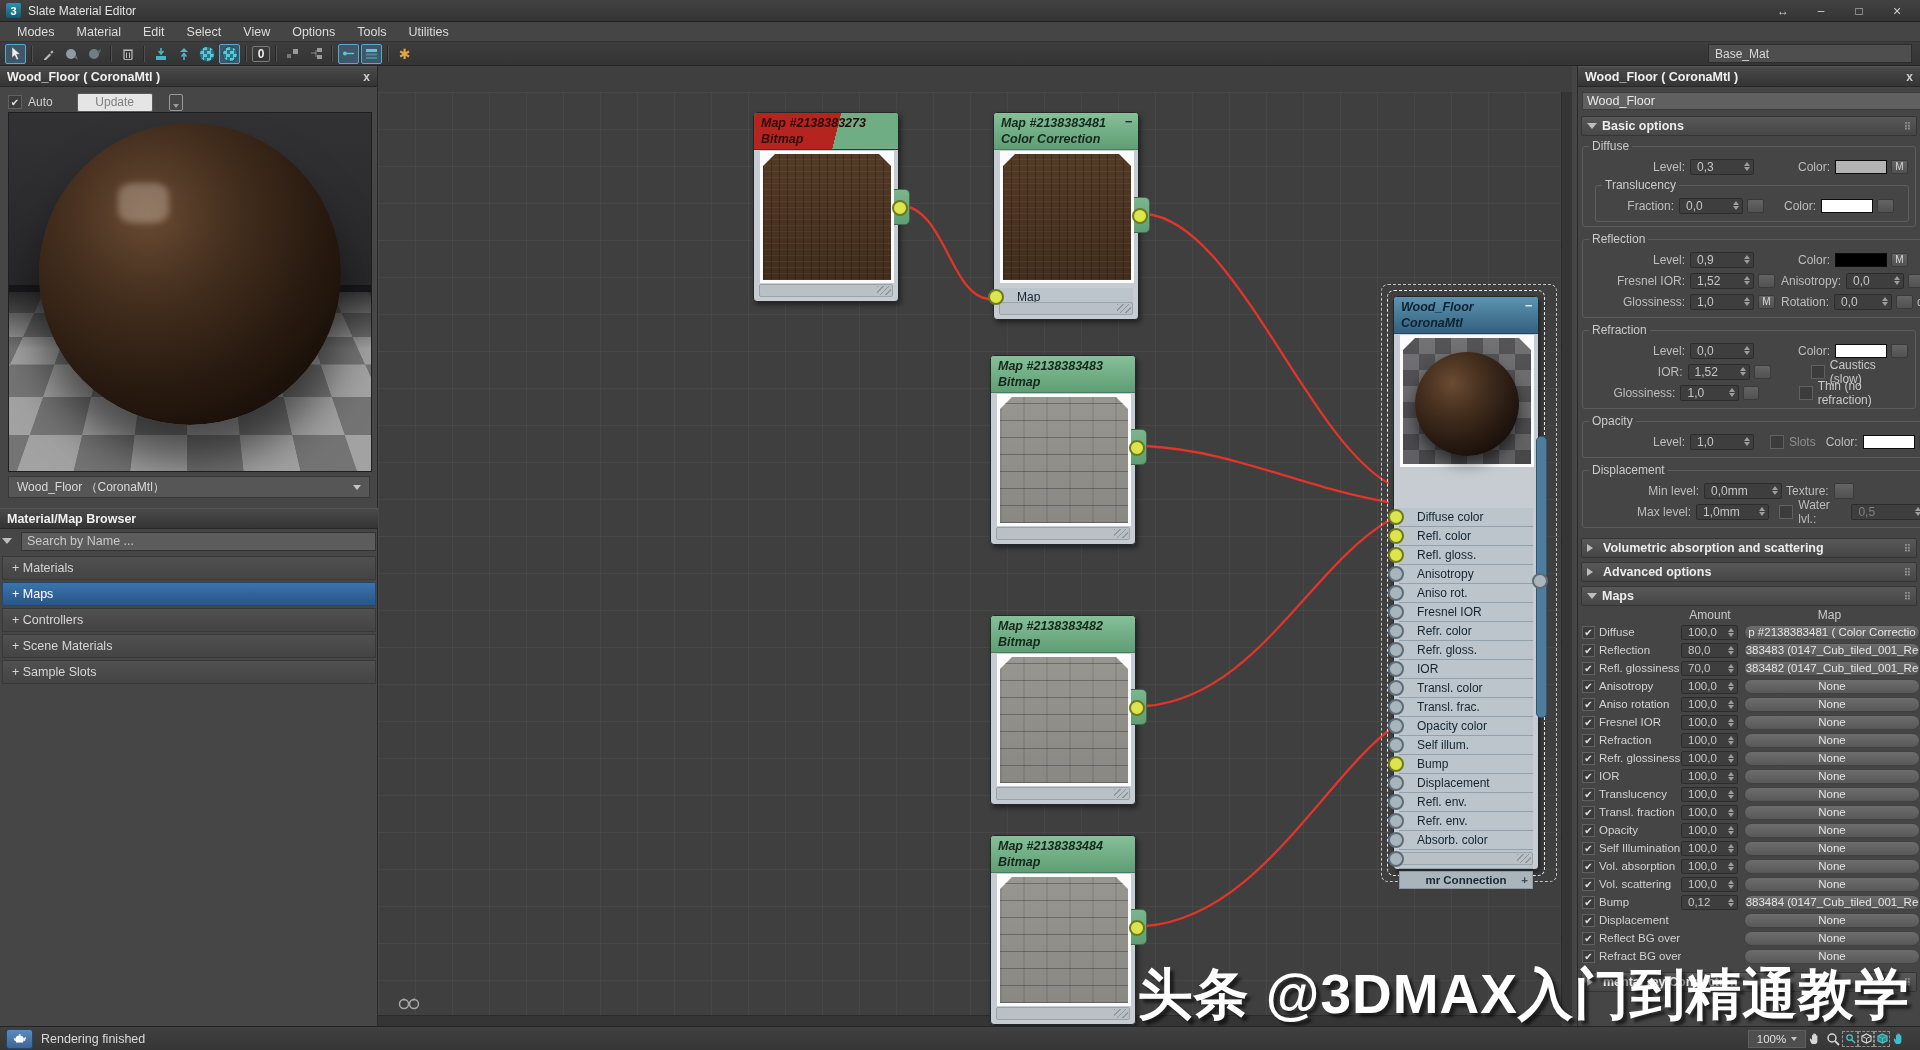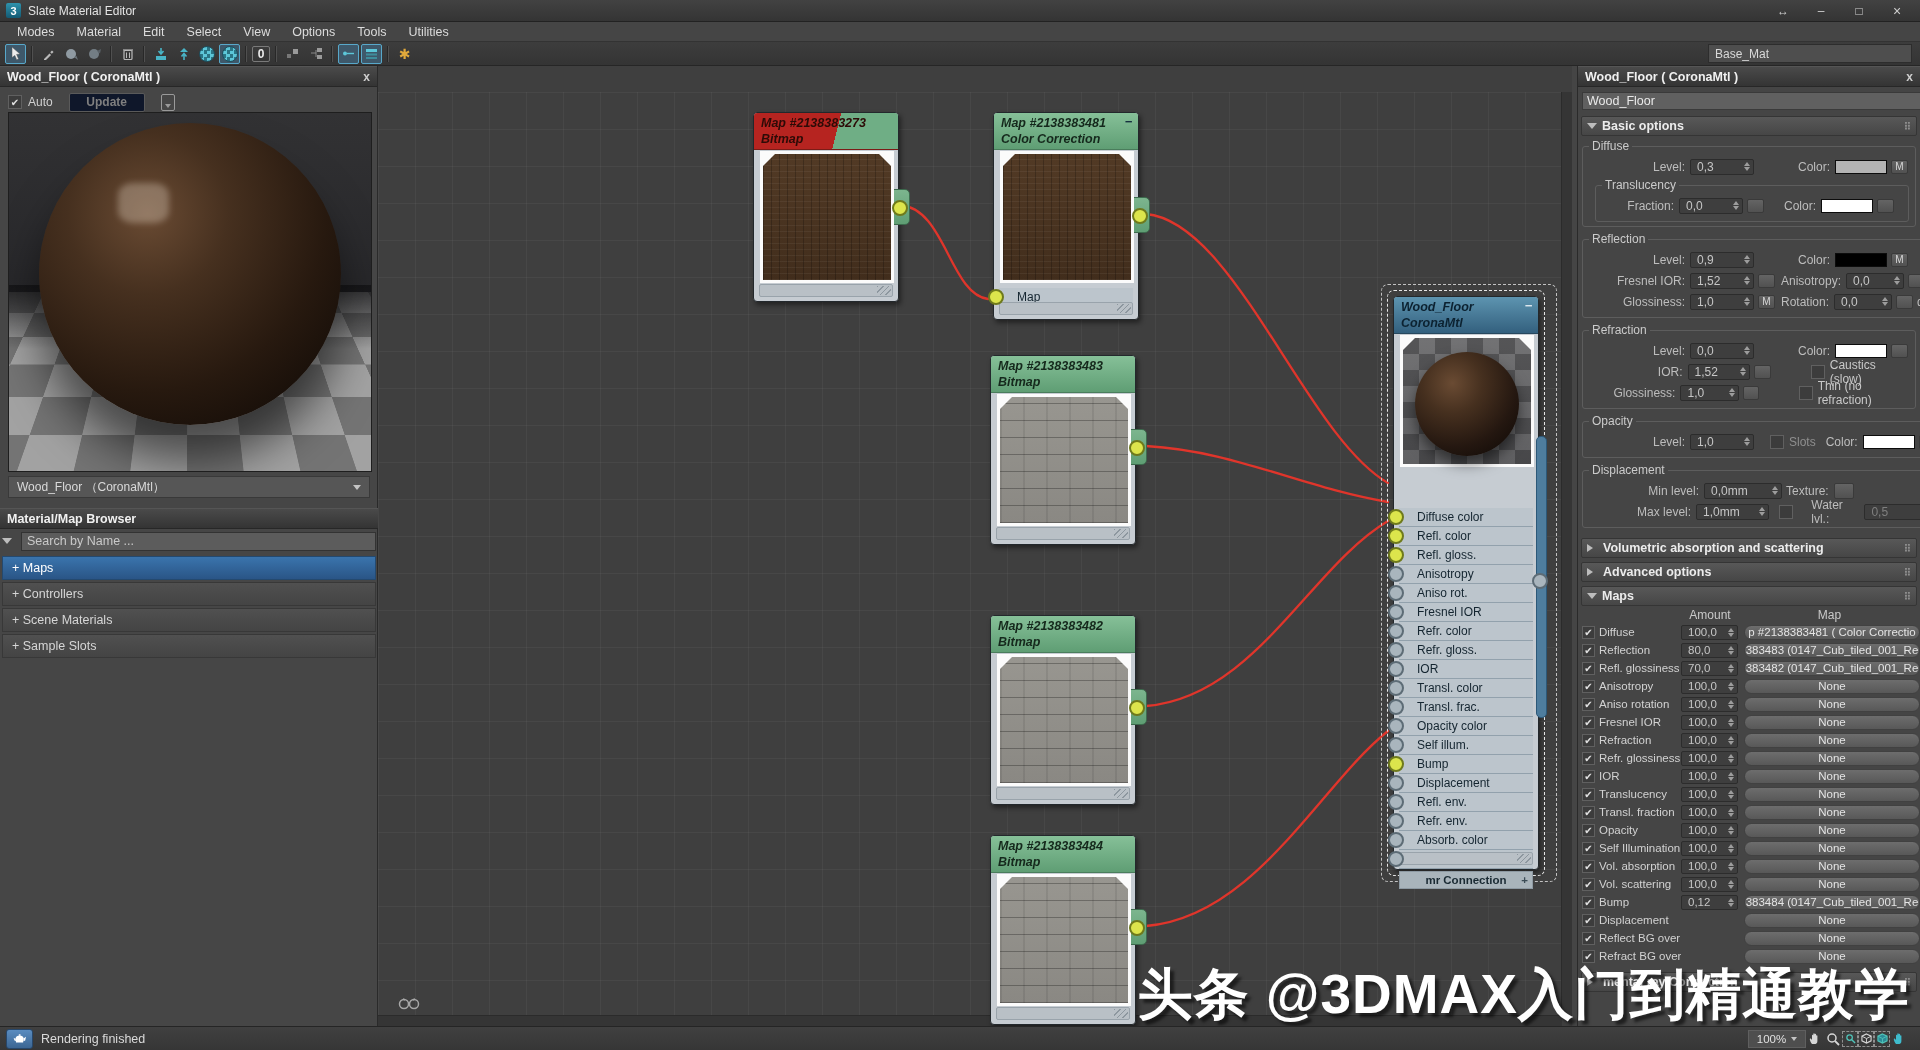--- a/index.html
+++ b/index.html
@@ -52,22 +52,22 @@
   .chkbox{width:12px;height:12px;background:#3c3c3c;border:1px solid #606060;display:inline-flex;align-items:center;
           justify-content:center;font-size:10px;color:#e2e2e2;flex:none;}
   fieldset{border:1px solid #5d5d5d;border-radius:3px;margin:0;padding:2px 6px 4px;}
   legend{font-size:12px;color:#cbcbcb;padding:0 3px;}
   .frow{display:flex;align-items:center;height:19px;margin:2px 0;}
   .flab{color:#bdbdbd;text-align:right;margin-right:5px;font-size:12px;white-space:nowrap;}
 
   
   #left{left:0;top:66px;width:378px;height:960px;background:#464646;border-right:1px solid #2a2a2a;box-sizing:border-box;}
   #auto-row{display:flex;align-items:center;height:20px;margin:5px 0 0 8px;gap:6px;}
-  #update-btn{width:74px;height:17px;background:#0f172a;border:1px solid #5a5a5a;border-radius:2px;color:#7f7f7f;
-              display:flex;align-items:center;justify-content:center;margin-left:10px;font-weight:bold;}
+  #update-btn{width:74px;height:17px;background:#e5e5e5;border:1px solid #5a5a5a;border-radius:2px;color:#7f7f7f;
+              display:flex;align-items:center;justify-content:center;margin-left:18px;}
   #end-result-icon{width:12px;height:15px;border:1px solid #9a9a9a;border-radius:2px;margin-left:10px;position:relative;}
   #end-result-icon::after{content:"";position:absolute;left:3px;top:9px;border:3px solid transparent;border-top:4px solid #9a9a9a;}
   #preview3d{left:8px;top:46px;width:362px;height:358px;border:1px solid #1e1e1e;overflow:hidden;
              background:linear-gradient(#323234,#27272a 50%,#1d1d20);}
   #floor{position:absolute;left:-40%;top:50%;width:180%;height:85%;
          background:repeating-conic-gradient(#a2a2a2 0 25%,#747474 0 50%);background-size:72px 72px;
          transform:perspective(480px) rotateX(57deg);transform-origin:top center;}
   #floor-shade{position:absolute;left:0;top:48%;width:100%;height:18%;background:linear-gradient(rgba(20,20,22,.85),rgba(20,20,22,0));}
   #ball{position:absolute;left:50%;top:45%;width:302px;height:302px;transform:translate(-50%,-50%);border-radius:50%;
         background:radial-gradient(circle at 36% 30%,#6a4b33 0%,#46301f 28%,#27190f 62%,#0d0805 96%);
@@ -334,20 +334,21 @@
     <div id="browser-header" class="abs panel-header">
       <span>Material/Map Browser</span>
       <span class="panel-close">x</span>
     </div>
     <div id="search-row" class="abs">
       <span class="tri-d"></span>
       <input id="search-input" placeholder="Search by Name ..." style="">
     </div>
     <div id="browser-list" class="abs">
 
+        <div class="blist-item">+ Materials</div>
 
         <div class="blist-item selected">+ Maps</div>
 
         <div class="blist-item">+ Controllers</div>
 
         <div class="blist-item">+ Scene Materials</div>
 
         <div class="blist-item">+ Sample Slots</div>
       </div>
   </div>
@@ -735,21 +736,21 @@
       <div class="frow">
         <span class="flab lab-w3">Max level:</span>
         <span class="spinner sp-w76">
             <span>1,0mm</span>
             <span class="arrows">
               <i class="u"></i>
               <i class="d"></i>
             </span>
           </span>
         <span class="chkbox" style="margin-left:10px;"></span>
-        <span style="margin-left:18px;color:#bdbdbd;">Water lvl.:</span>
+        <span style="margin-left:5px;color:#bdbdbd;">Water lvl.:</span>
         <span class="spinner sp-w76" style="margin-left:4px;color:#7f7f7f;">
             <span>0,5</span>
             <span class="arrows">
               <i class="u"></i>
               <i class="d"></i>
             </span>
           </span>
       </div>
     </fieldset>
 

